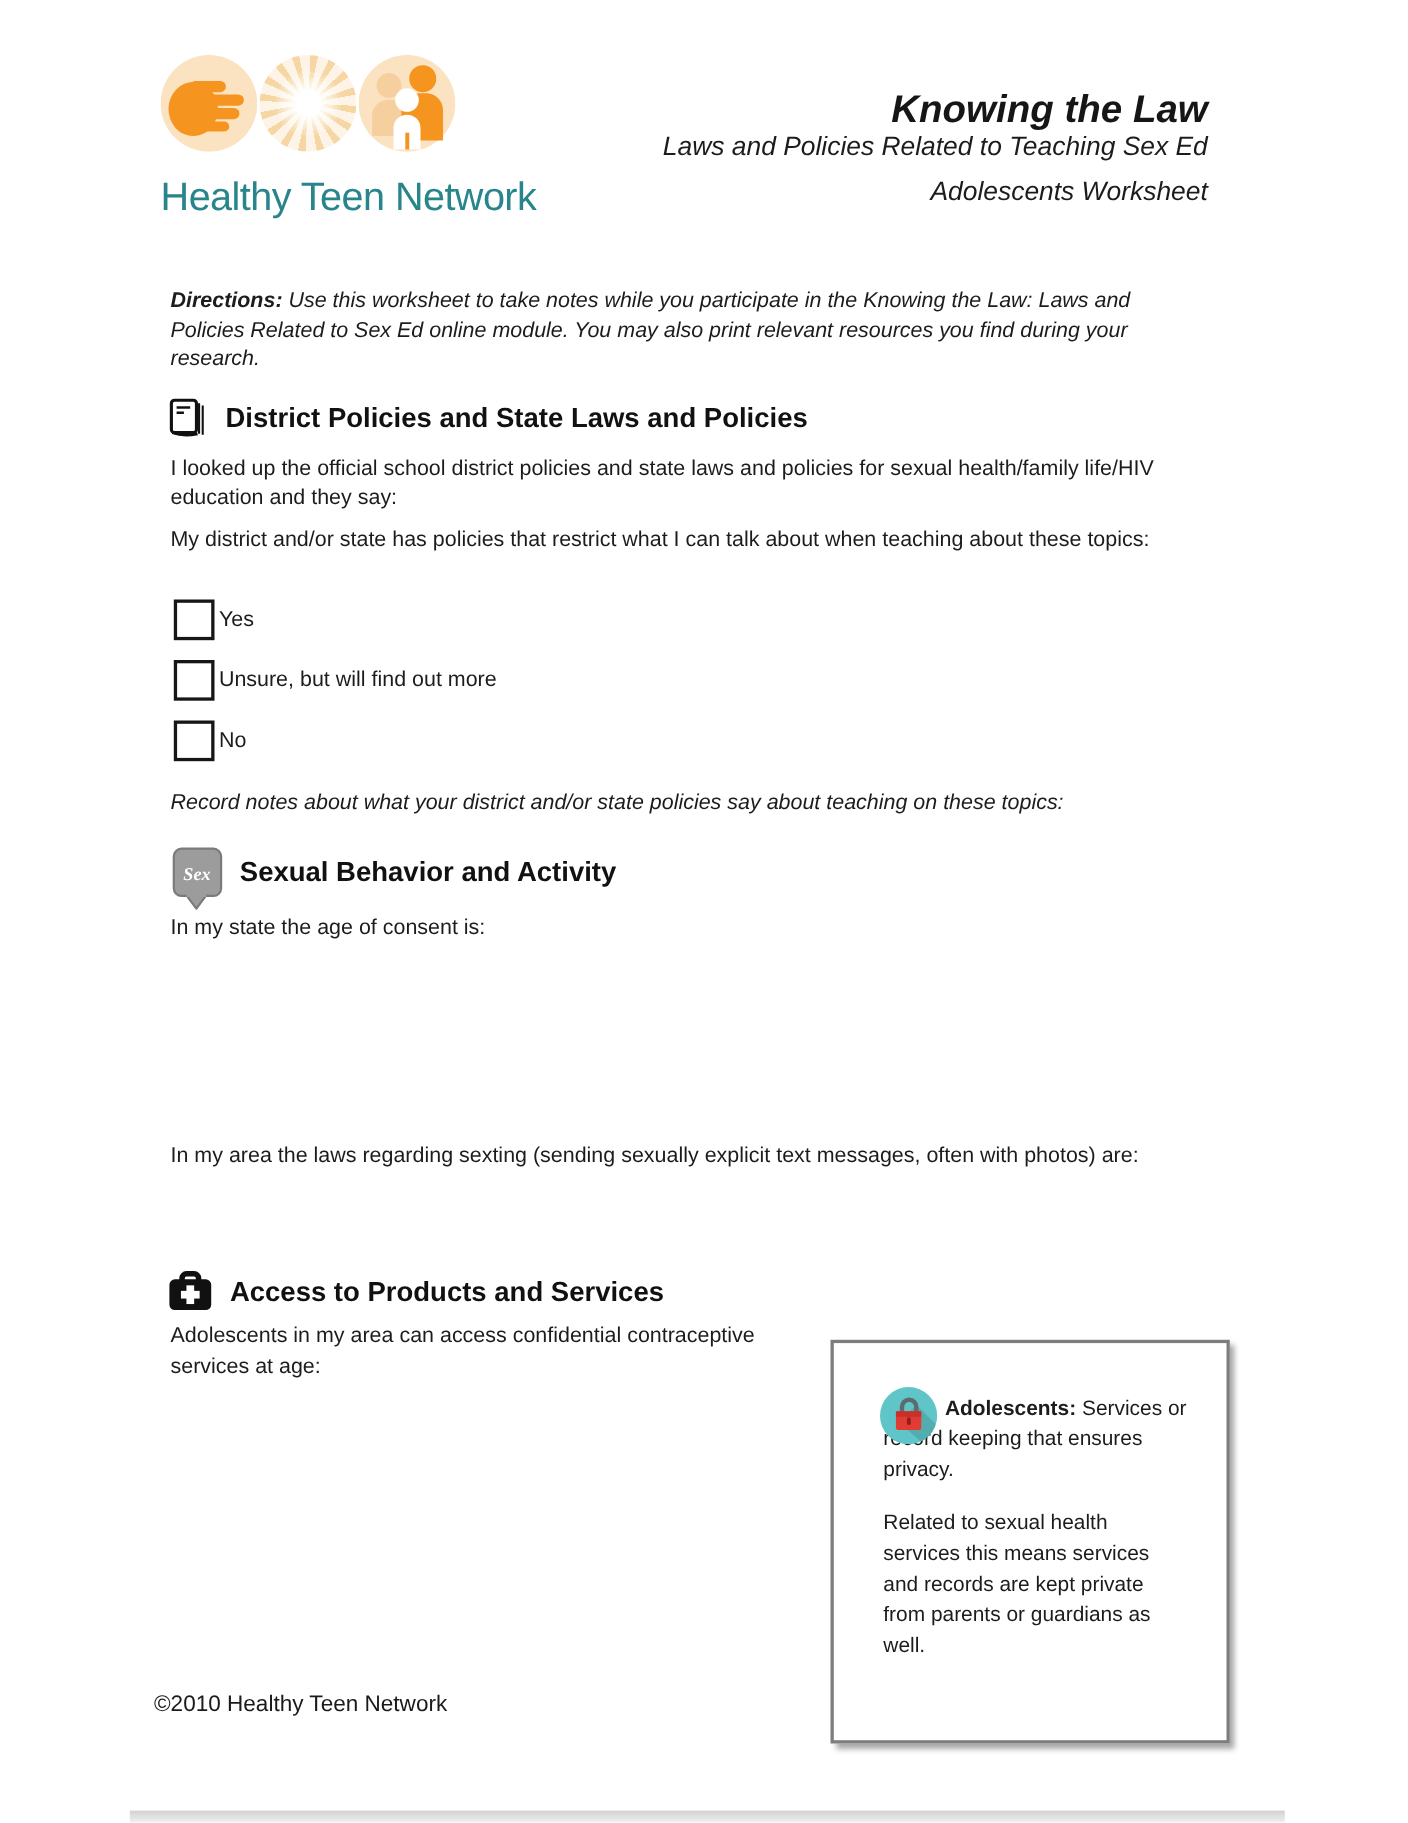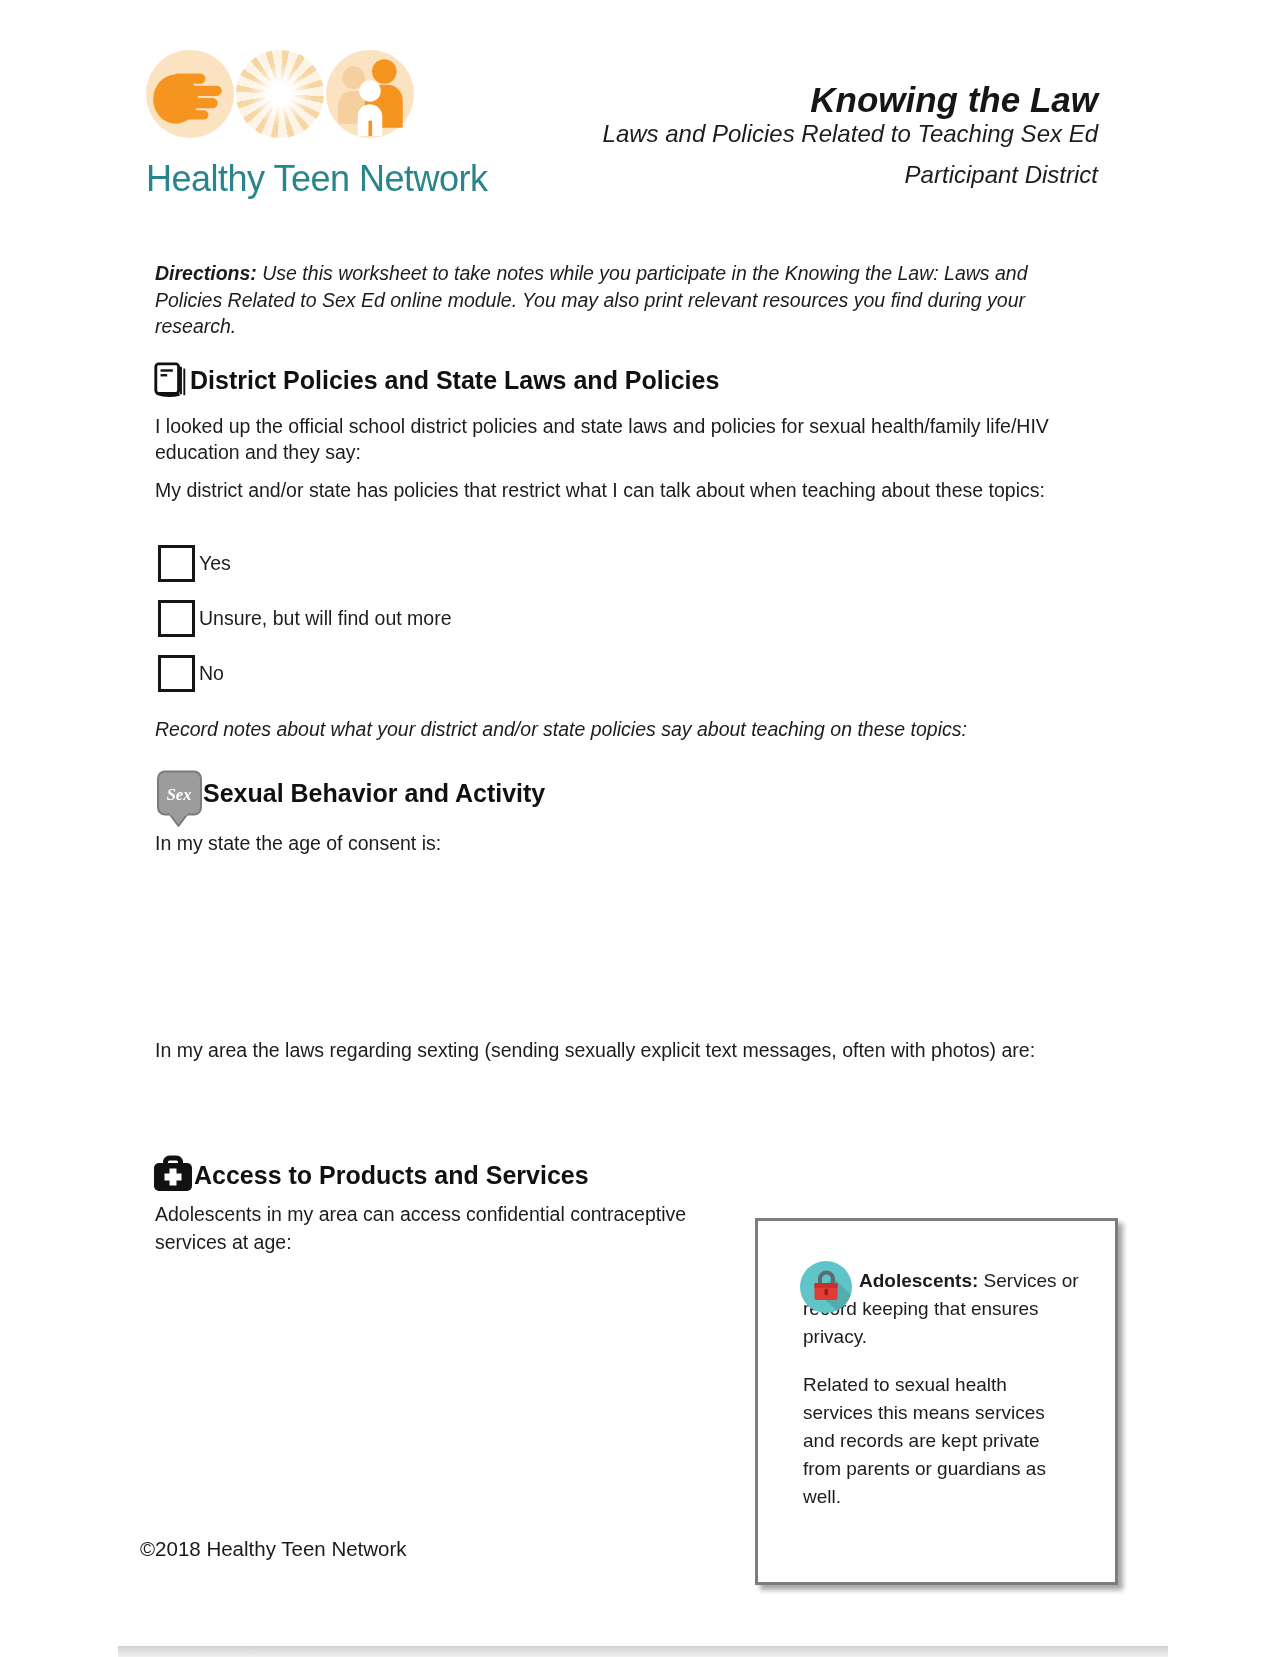--- a/index.html
+++ b/index.html
@@ -38,21 +38,21 @@
   .title-block .sub2 { margin-top: 13px; }
 
   
   .body-text { position: absolute; font-size: 19.5px; line-height: 26px; }
   .italic { font-style: italic; }
 
   .directions { left: 155px; top: 260px; width: 905px; font-style: italic; line-height: 26.5px; }
   .directions b { font-weight: 700; }
 
   
-  .sec-header { position: absolute; display: flex; align-items: center; }
+  .sec-header { position: absolute; display: flex; align-items: center; gap: 15px; }
   .sec-header h2 { font-size: 25px; font-weight: 700; color: #111; }
   .sec1 { left: 152px; top: 360px; }
   .sec2 { left: 156px; top: 770px; align-items: flex-start; }
   .sec2 h2 { margin-top: 9px; }
   .sec3 { left: 152px; top: 1155px; }
 
   .p-intro    { left: 155px; top: 414px; width: 900px; line-height: 25.5px; }
   .p-question { left: 155px; top: 477px; width: 895px; line-height: 26px; }
   .p-note     { left: 155px; top: 716px; width: 960px; }
   .p-consent  { left: 155px; top: 830px; width: 960px; }
@@ -122,21 +122,21 @@
         <path d="M31 84 v-19 a12 12 0 0 1 12 -12 a12 12 0 0 1 12 12 v19 z"></path>
       </g>
       <rect x="41.5" y="69" width="3.5" height="15" fill="#F5941F"></rect>
     </svg>
   </div>
   <div class="brand">Healthy Teen Network</div>
 
   <div class="title-block">
     <h1>Knowing the Law</h1>
     <div class="sub sub1">Laws and Policies Related to Teaching Sex Ed</div>
-    <div class="sub sub2">Participant District</div>
+    <div class="sub sub2">Adolescents Worksheet</div>
   </div>
 
   <p class="body-text directions"><b>Directions:</b><span> Use this worksheet to take notes while you participate in the Knowing the Law: Laws and Policies Related to Sex Ed online module. You may also print relevant resources you find during your research.</span></p>
 
   <div class="sec-header sec1">
     <svg width="38" height="40" viewBox="0 0 40 40">
       <rect x="4" y="3" width="24" height="31" rx="3" fill="none" stroke="#111" stroke-width="3"></rect>
       <line x1="9" y1="10" x2="22" y2="10" stroke="#111" stroke-width="2.5"></line>
       <line x1="9" y1="15" x2="16" y2="15" stroke="#111" stroke-width="2.5"></line>
       <path d="M30.5 6 v29" stroke="#111" stroke-width="2" fill="none"></path>
@@ -206,16 +206,16 @@
         <path d="M20 24 v-6 a6.5 6.5 0 0 1 13 0 v6" fill="none" stroke="#5b6b70" stroke-width="4"></path>
         <rect x="14.5" y="22" width="23" height="17" rx="2" fill="#E23B34"></rect>
         <rect x="14.5" y="22" width="23" height="5" fill="#C93029"></rect>
         <rect x="24.5" y="27.5" width="3.5" height="7" rx="1.7" fill="#8f1f1a"></rect>
       </svg>
       <span class="cbox-p1"><b>Adolescents:</b><span> Services or record keeping that ensures privacy.</span></span>
       <span class="cbox-p2">Related to sexual health services this means services and records are kept private from parents or guardians as well.</span>
     </div>
   </div>
 
-  <div class="footer">©2018 Healthy Teen Network</div>
+  <div class="footer">©2010 Healthy Teen Network</div>
 
   <div class="bottom-edge"></div>
 </div>
 
 </body></html>

